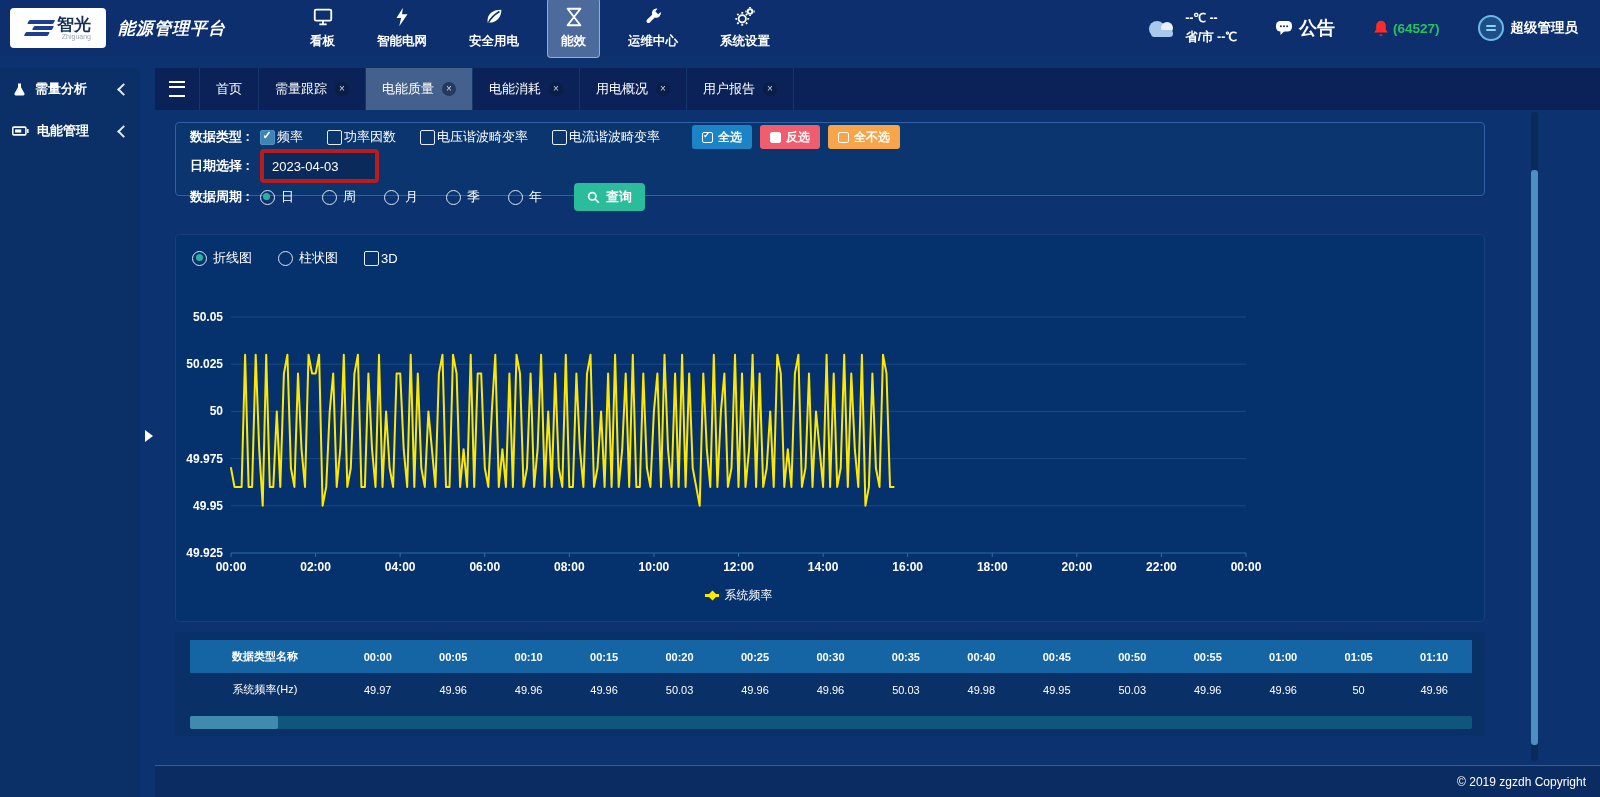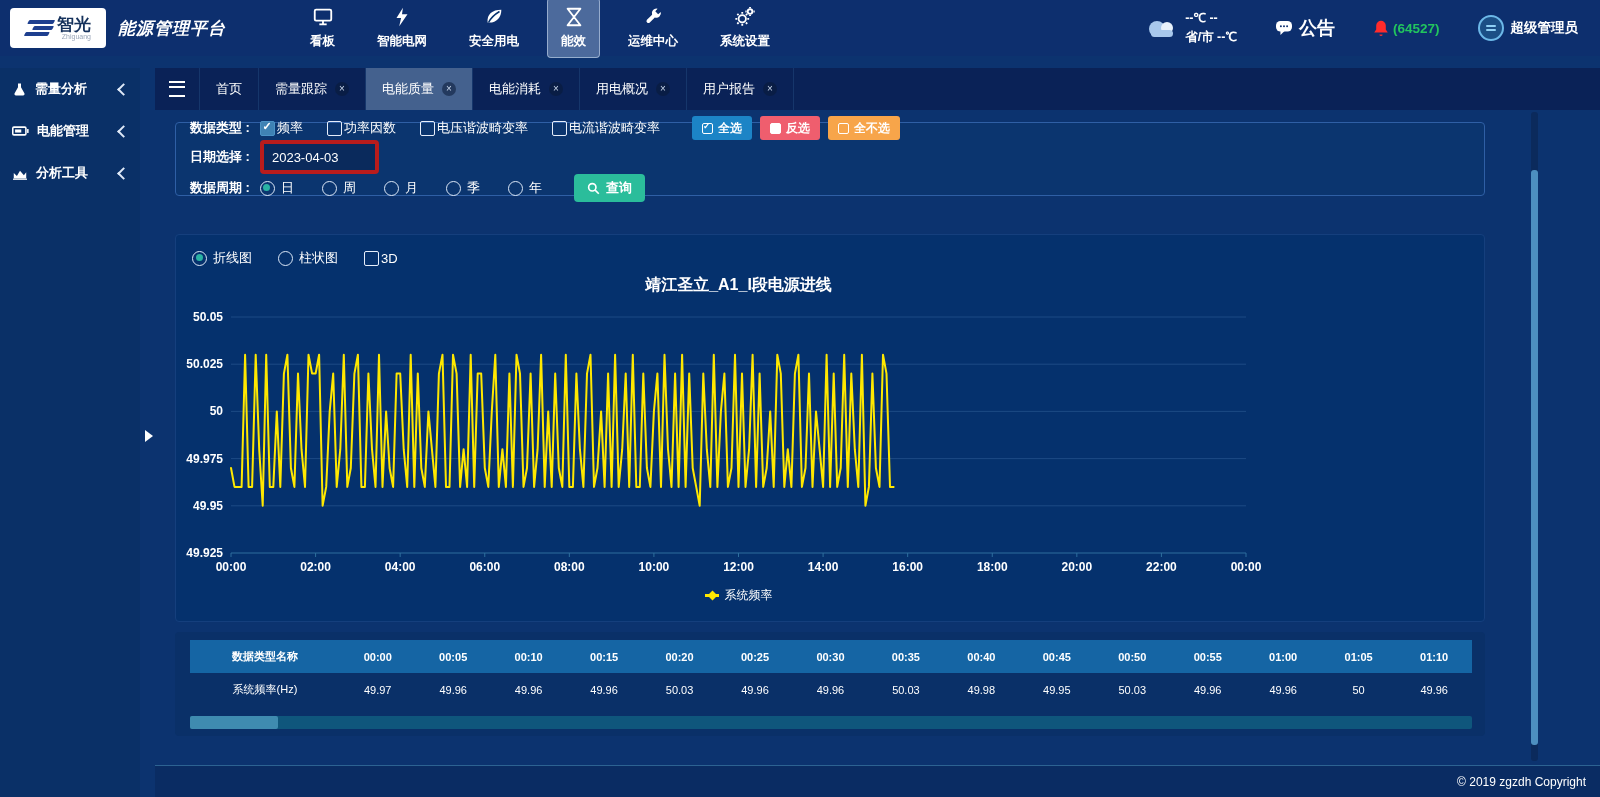--- a/index.html
+++ b/index.html
@@ -59,21 +59,21 @@
   .tab-op{display:flex;align-items:center;gap:7px;padding:0 18px;font-size:13px;cursor:pointer;
           border-left:1px solid #16366b;}
   .caret{width:0;height:0;border-left:4px solid transparent;border-right:4px solid transparent;
          border-top:5px solid #fff;}
   .content{position:absolute;top:42px;left:0;right:0;bottom:32px;background:#0c336f;overflow:hidden;}
   .vscroll{position:absolute;top:2px;bottom:4px;left:1376px;width:7px;background:#0b2a5c;border-radius:3px;}
   .vscroll .thumb{position:absolute;top:58px;left:0;width:7px;height:575px;background:#4d8fc0;border-radius:3px;cursor:pointer;}
   
   .filter-panel{position:absolute;left:20px;top:12px;width:1310px;height:74px;background:#0b356f;
                 border:1px solid #2f5fa5;border-radius:4px;box-sizing:border-box;
-                display:flex;flex-direction:column;justify-content:center;padding:2px 14px;}
+                display:flex;flex-direction:column;justify-content:space-between;padding:2px 14px;}
   .frow{display:flex;align-items:center;gap:10px;font-size:13px;}
   .flabel{font-weight:bold;}
   .cb{width:15px;height:15px;border:1.5px solid #e6eefb;border-radius:2px;display:inline-block;
       box-sizing:border-box;position:relative;cursor:pointer;flex:none;}
   .cb.checked{background:#3f82b4;border-color:#4c93c6;}
   .cb.checked::after{content:"✓";position:absolute;left:1.5px;top:-2px;font-size:11px;font-weight:bold;color:#fff;}
   .cb-group{display:flex;align-items:center;gap:2px;margin-right:14px;cursor:pointer;}
   .pill-btns{display:flex;gap:8px;margin-left:8px;}
   .pbtn{height:24px;display:flex;align-items:center;padding:0 10px;border-radius:3px;font-size:12px;
         font-weight:bold;color:#fff;cursor:pointer;gap:5px;}
@@ -230,28 +230,20 @@
   </div>
   <div class="side-item">
     <svg width="17" height="14" viewBox="0 0 22 16">
       <rect x="1" y="3" width="17" height="10" rx="1.5" fill="none" stroke="#fff" stroke-width="2"></rect>
       <rect x="4" y="6" width="8" height="4" fill="#fff"></rect>
       <rect x="19.5" y="5.5" width="2" height="5" fill="#fff"></rect>
     </svg>
     <span>电能管理</span>
     <span class="chev"></span>
   </div>
-  <div class="side-item">
-    <svg width="16" height="14" viewBox="0 0 20 18">
-      <path d="M2 16 V9 l4 4 4-7 5 6 3-4 v8 Z" fill="#fff"></path>
-      <line x1="1" y1="17" x2="19" y2="17" stroke="#fff" stroke-width="1.6"></line>
-    </svg>
-    <span>分析工具</span>
-    <span class="chev"></span>
-  </div>
 </div>
 <div class="collapse-arrow"></div>
 
 <div class="main">
 
   <div class="tabbar">
     <div class="burger">
         <i></i>
       </div>
     <div class="tab">
@@ -359,21 +351,20 @@
         </span>
         <span class="rgroup">
           <span class="radio"></span>
           <span>柱状图</span>
         </span>
         <span class="cb-group">
           <span class="cb"></span>
           <span>3D</span>
         </span>
       </div>
-      <div class="chart-title">靖江圣立_A1_I段电源进线</div>
       <div class="chart-box">
         <svg id="chart-svg" width="1310" height="282" viewBox="0 0 1310 282">
             <line x1="55" y1="16" x2="1070" y2="16" stroke="#1d4a85" stroke-width="1"></line>
             <text x="47" y="20" fill="#fff" font-size="12" font-weight="bold" text-anchor="end" font-family="Liberation Sans, sans-serif">50.05</text>
             <line x1="55" y1="63.19999999999732" x2="1070" y2="63.19999999999732" stroke="#1d4a85" stroke-width="1"></line>
             <text x="47" y="67.19999999999732" fill="#fff" font-size="12" font-weight="bold" text-anchor="end" font-family="Liberation Sans, sans-serif">50.025</text>
             <line x1="55" y1="110.39999999999463" x2="1070" y2="110.39999999999463" stroke="#1d4a85" stroke-width="1"></line>
             <text x="47" y="114.39999999999463" fill="#fff" font-size="12" font-weight="bold" text-anchor="end" font-family="Liberation Sans, sans-serif">50</text>
             <line x1="55" y1="157.59999999999195" x2="1070" y2="157.59999999999195" stroke="#1d4a85" stroke-width="1"></line>
             <text x="47" y="161.59999999999195" fill="#fff" font-size="12" font-weight="bold" text-anchor="end" font-family="Liberation Sans, sans-serif">49.975</text>

